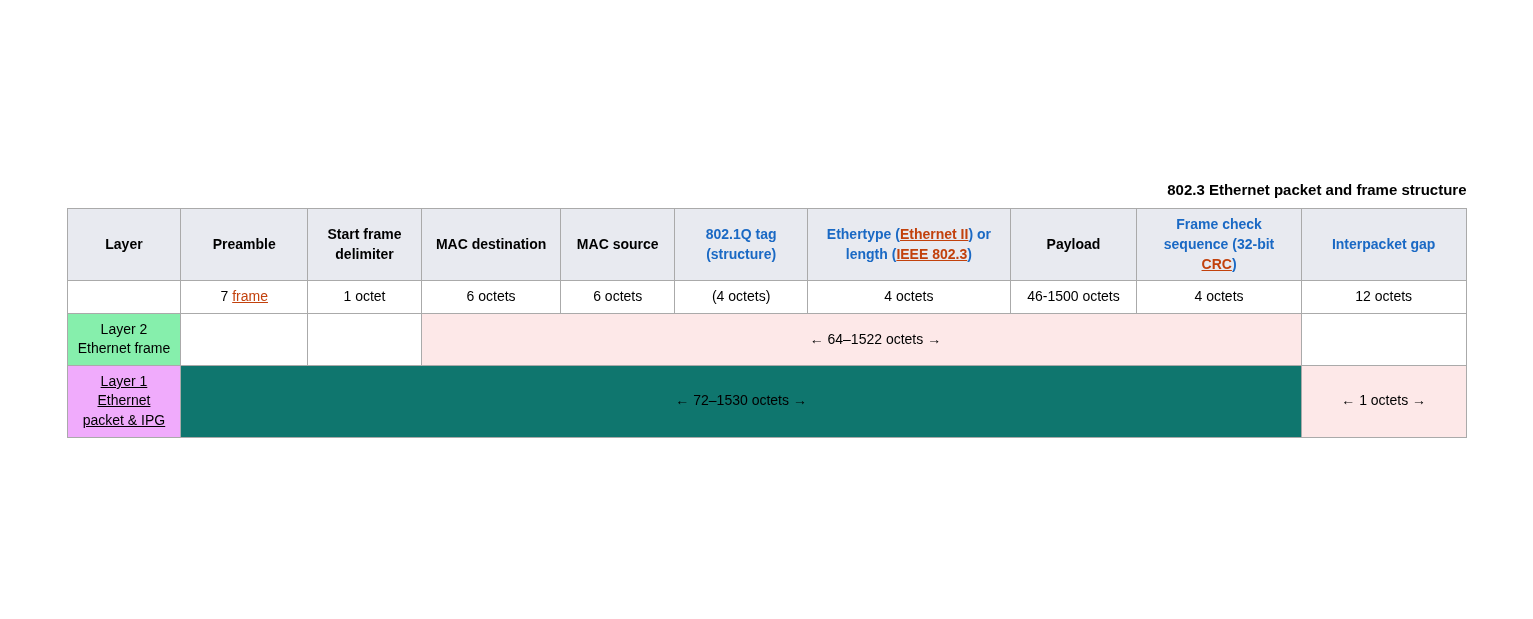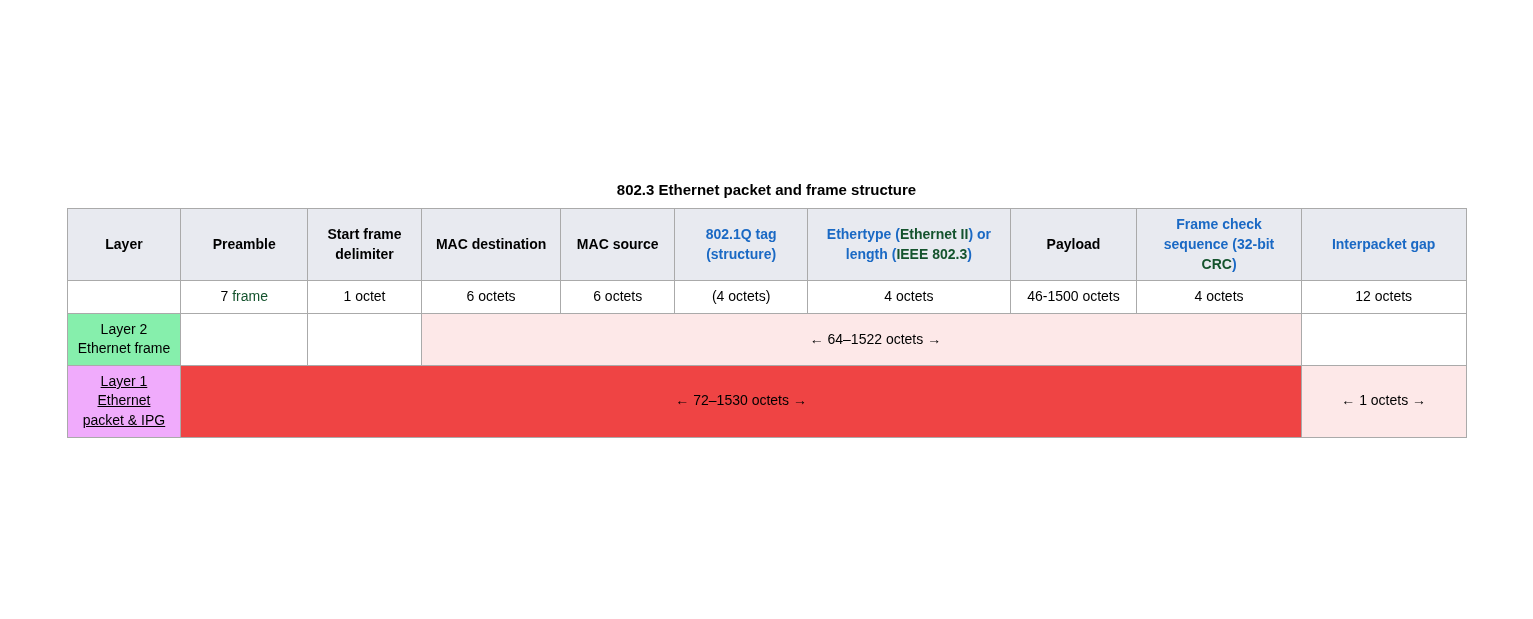--- a/index.html
+++ b/index.html
@@ -10,21 +10,21 @@
       display: flex;
       justify-content: center;
       align-items: center;
       min-height: 619px;
       padding: 20px;
     }
     .container {
       width: 1400px;
     }
     .table-title {
-      text-align: center;
+      text-align: right;
       font-weight: bold;
       font-size: 15px;
       margin-bottom: 10px;
       color: #000;
     }
     table {
       border-collapse: collapse;
       width: 100%;
       border: 1px solid #aaa;
     }
@@ -40,38 +40,39 @@
     }
     th {
       font-weight: bold;
       color: #000;
     }
     th.blue-header {
       color: #1a69c4;
       font-weight: bold;
     }
     .blue-text {
-      color: #14532d;
+      color: #c2410c;
+      text-decoration: underline;
     }
     .octet-row td {
       background: #fff;
     }
     .layer2-row td.layer-label {
       background: #86efac;
     }
     .layer2-row td.highlight {
       background: #fde8e8;
       padding-left: 36px;
     }
     .layer1-row td.layer-label {
       background: #f0abfc;
       text-decoration: underline;
     }
     .layer1-row td.highlight {
-      background: #ef4444;
+      background: #0f766e;
     }
     .layer1-row td.highlight-right {
       background: #fde8e8;
     }
     td.no-bg {
       background: #fff;
     }
   </style>
 </head>
 <body>

